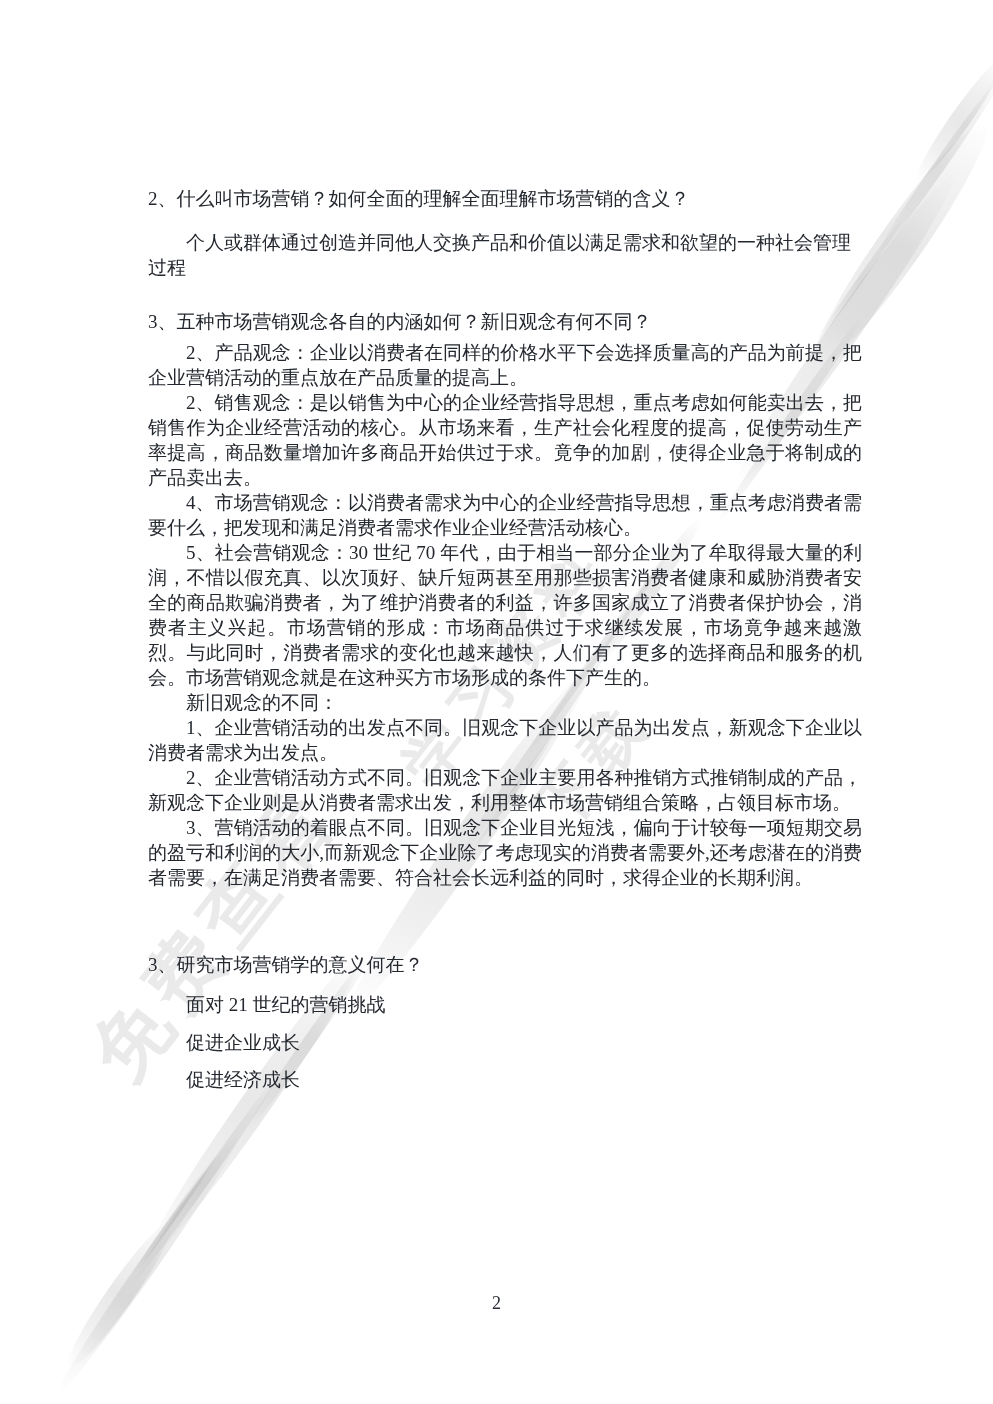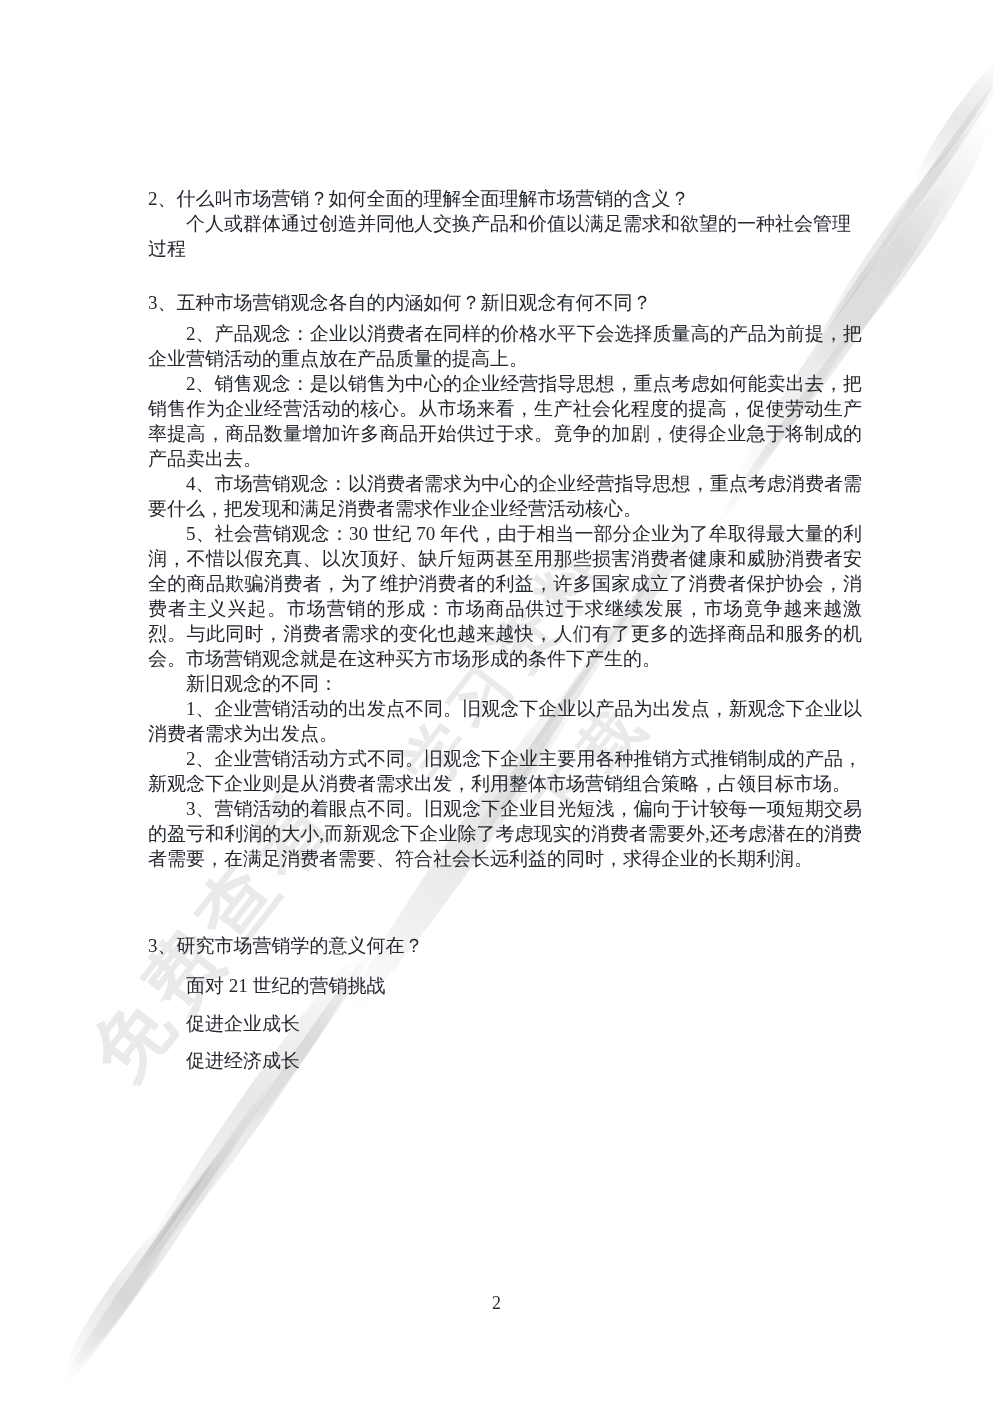--- a/index.html
+++ b/index.html
@@ -27,21 +27,21 @@
     font-family:"Liberation Serif","DejaVu Serif",serif;
   }
   
   .content{
     position:absolute;
     left:148px;top:16px;width:714px;
     font-size:19px;line-height:25px;
   }
   .q-line{white-space:nowrap;}
   .q2{margin-top:170px;}
-  .ans2{text-indent:2em;}
+  .ans2{margin-top:19px;text-indent:2em;}
   .q3{margin-top:29px;}
   .answer3{margin-top:6px;text-align:justify;}
   .answer3 p{margin:0;text-indent:2em;}
   .q4{margin-top:62px;}
   .ans4-line{text-indent:2em;}
   .ans4-1{margin-top:15px;}
   .ans4-2{margin-top:12px;}
   .ans4-3{margin-top:13px;}
   .page-footer{
     position:absolute;left:0;right:0;top:1293px;

